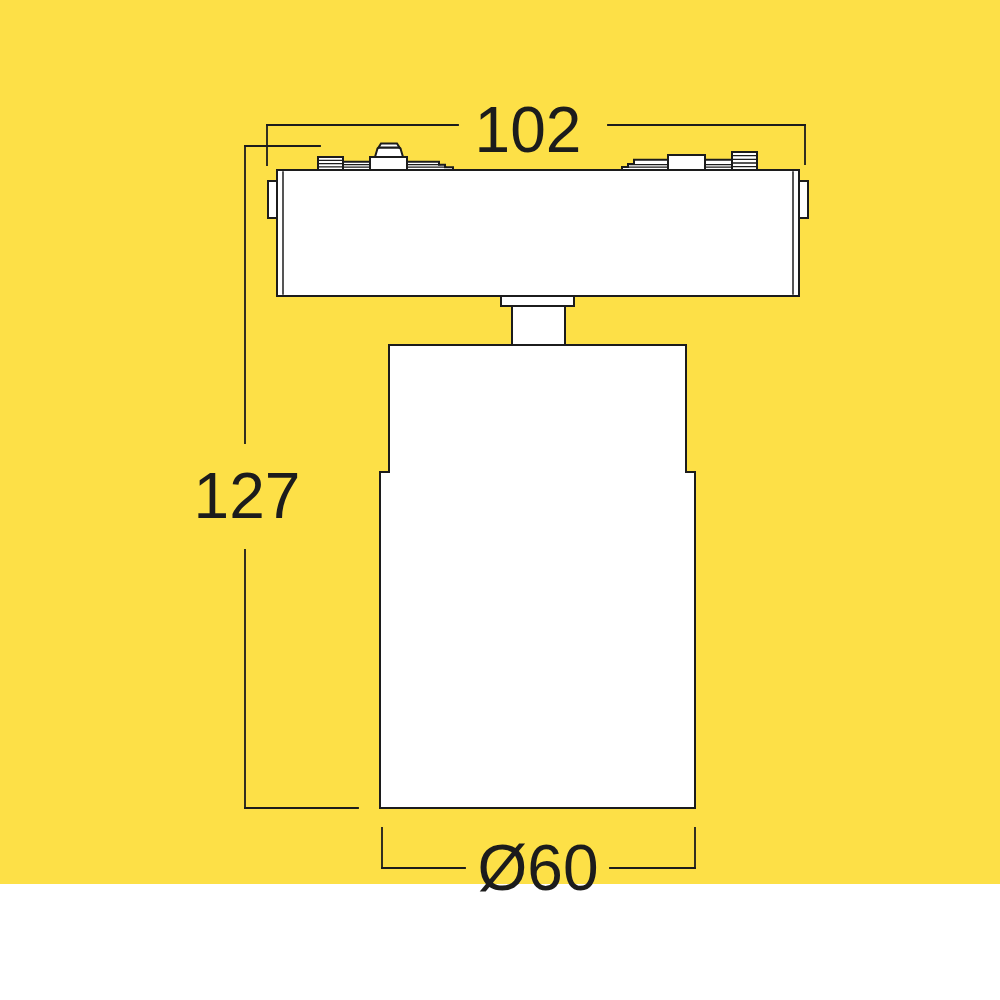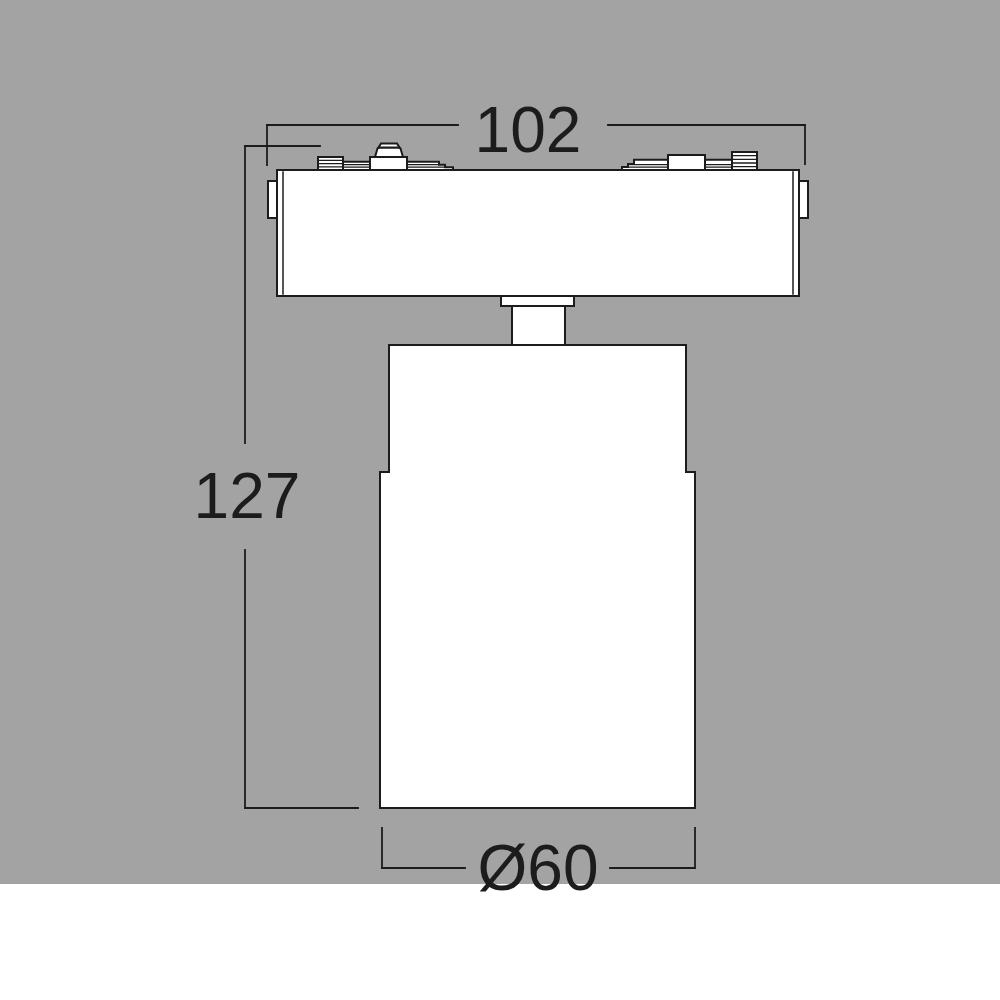--- a/index.html
+++ b/index.html
@@ -6,21 +6,21 @@
     margin: 0;
     padding: 0;
     background: #ffffff;
     width: 1000px;
     height: 1000px;
     overflow: hidden;
   }
   .drawing-canvas {
     width: 1000px;
     height: 884px;
-    background: #a3a3a3;
+    background: #fde047;
     position: relative;
   }
   svg {
     display: block;
   }
   .dim-text {
     font-family: "Liberation Sans", sans-serif;
     font-size: 64px;
     font-weight: 400;
     text-anchor: middle;

